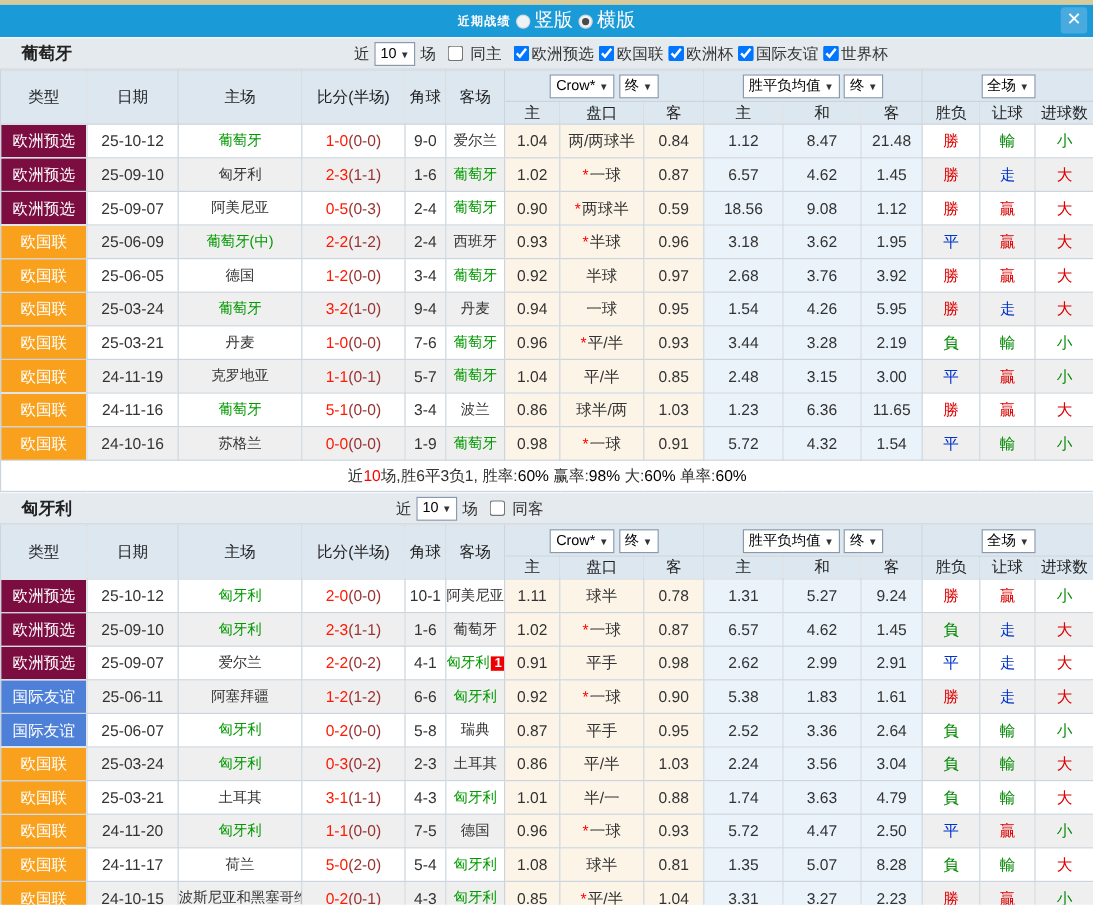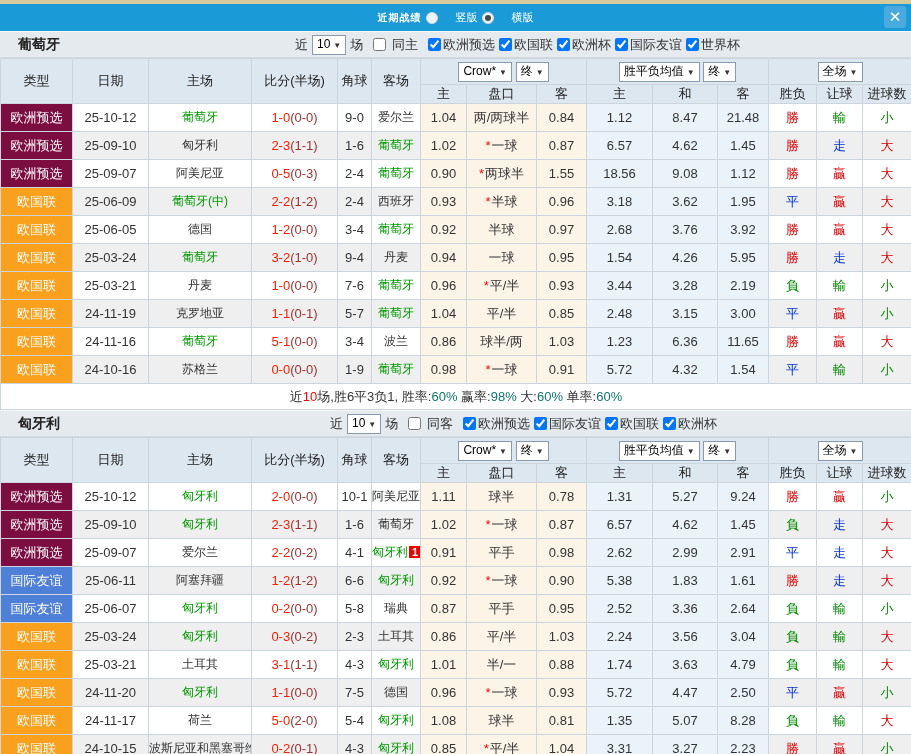--- a/index.html
+++ b/index.html
@@ -8,21 +8,21 @@
   
   .titlebar{position:relative;height:27px;background:#1b9ad8;color:#fff;
     display:flex;align-items:center;justify-content:center;}
   .titlebar .title{font-weight:bold;font-size:10px;letter-spacing:1px;}
   .radio-group{display:inline-flex;align-items:center;margin-left:4px;cursor:pointer;}
   .radio-dot{width:12px;height:12px;border-radius:50%;background:#eef3f6;border:1px solid #cfd8de;
     display:inline-block;box-sizing:border-box;}
   .radio-dot.checked{position:relative;}
   .radio-dot.checked::after{content:'';position:absolute;left:2px;top:2px;width:6px;height:6px;
     border-radius:50%;background:#4a4a4a;}
-  .radio-label{font-size:11px;margin-left:18px;color:#fff;}
+  .radio-label{font-size:16px;margin-left:4px;color:#fff;}
   .close-btn{position:absolute;right:5px;top:2px;width:22px;height:22px;background:#49aadf;
     border-radius:3px;color:#fff;font-weight:bold;font-size:15px;line-height:22px;text-align:center;cursor:pointer;}
   
   .band{position:relative;height:25px;background:#e5eaef;border-top:1px solid #f5f8fa;
     border-bottom:1px solid #d2d9df;font-size:13px;color:#333;}
   .team-name{position:absolute;left:18px;top:4px;font-weight:bold;font-size:14px;color:#222;}
   .filters{position:absolute;top:3px;white-space:nowrap;display:flex;align-items:center;}
   .sec-0 .filters{left:295px;}
   .sec-1 .filters{left:330px;}
   .filters input[type=checkbox]{width:13px;height:13px;margin:0 2px 0 0;vertical-align:-2px;}
@@ -41,21 +41,21 @@
   tbody tr:nth-child(even){background:#efefef;}
   td.cream{background:#fdf4e8;}
   td.blu{background:#eaf3fa;}
   td.c-type{color:#fff;font-size:13px;}
   td.c-team{font-size:12px;}
   .tg{color:#009900;}
   .s1{color:#ff1a00;} .s2{color:#993333;}
   .badge{background:#ee0000;color:#fff;font-weight:bold;font-size:11px;padding:0 3px;margin-left:1px;}
   .star{color:#f00;margin-right:1px;}
   tr.summary td{background:#fff;font-size:13px;height:25px;color:#333;}
-  .sum-red{color:#f00;} .sum-blue{color:#0f766e;}
+  .sum-red{color:#f00;} .sum-blue{color:#000000;}
 </style>
 </head>
 <body>
 
 <div class="top-strip"></div>
 
 <div class="titlebar">
   <span class="title">近期战绩</span>
   <span class="radio-group">
     <span class="radio-dot"></span>
@@ -172,21 +172,21 @@
           </tr>
           <tr>
             <td class="c-type" style="background: rgb(123, 13, 65);">欧洲预选</td>
             <td class="c-date">25-09-07</td>
             <td class="c-team"><span>阿美尼亚</span></td>
             <td class="c-score"><span class="s1">0-5</span><span class="s2">(0-3)</span></td>
             <td class="c-corner">2-4</td>
             <td class="c-team"><span class="tg">葡萄牙</span></td>
             <td class="cream">0.90</td>
             <td class="cream"><span class="star">*</span>两球半</td>
-            <td class="cream">1.55</td>
+            <td class="cream">0.59</td>
             <td class="blu">18.56</td>
             <td class="blu">9.08</td>
             <td class="blu">1.12</td>
             <td class="c-res" style="color: rgb(221, 0, 0);">勝</td>
             <td class="c-res" style="color: rgb(221, 0, 0);">贏</td>
             <td class="c-res" style="color: rgb(221, 0, 0);">大</td>
           </tr>
           <tr>
             <td class="c-type" style="background: rgb(249, 161, 28);">欧国联</td>
             <td class="c-date">25-06-09</td>
@@ -319,21 +319,20 @@
       <span class="filters">
         <span>近</span>
         <span class="dd dd-count">
           <span class="dd-text">10</span><span class="arr">▼</span>
         </span>
         <span>场</span>
         <label class="same-filter">
           <input type="checkbox" style="">
           <span class="same-label">同客</span>
         </label>
-        <span class="comps"><label class="comp"><input type="checkbox" checked="" style=""><span>欧洲预选</span></label><label class="comp"><input type="checkbox" checked="" style=""><span>国际友谊</span></label><label class="comp"><input type="checkbox" checked="" style=""><span>欧国联</span></label><label class="comp"><input type="checkbox" checked="" style=""><span>欧洲杯</span></label></span>
       </span>
     </div>
     <table>
       <colgroup>
         <col style="width:72px">
           <col style="width:76px">
           <col style="width:103px">
           <col style="width:86px">
         <col style="width:34px">
           <col style="width:49px">

